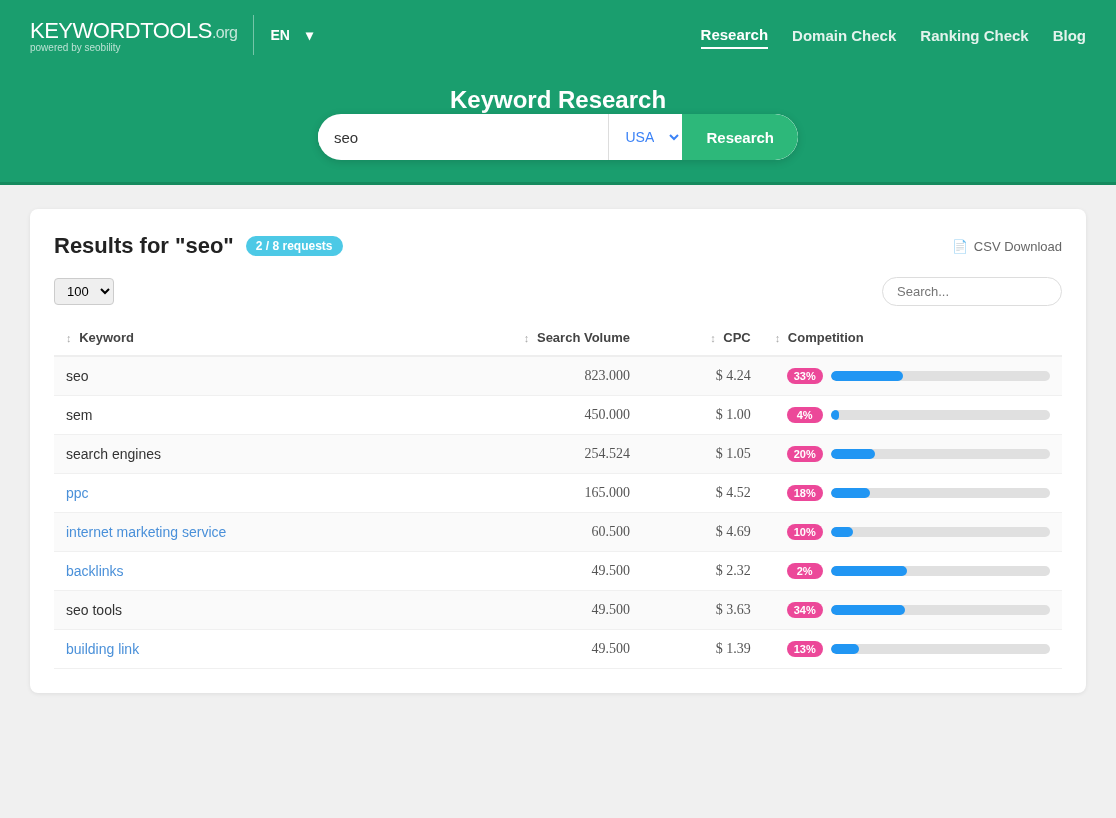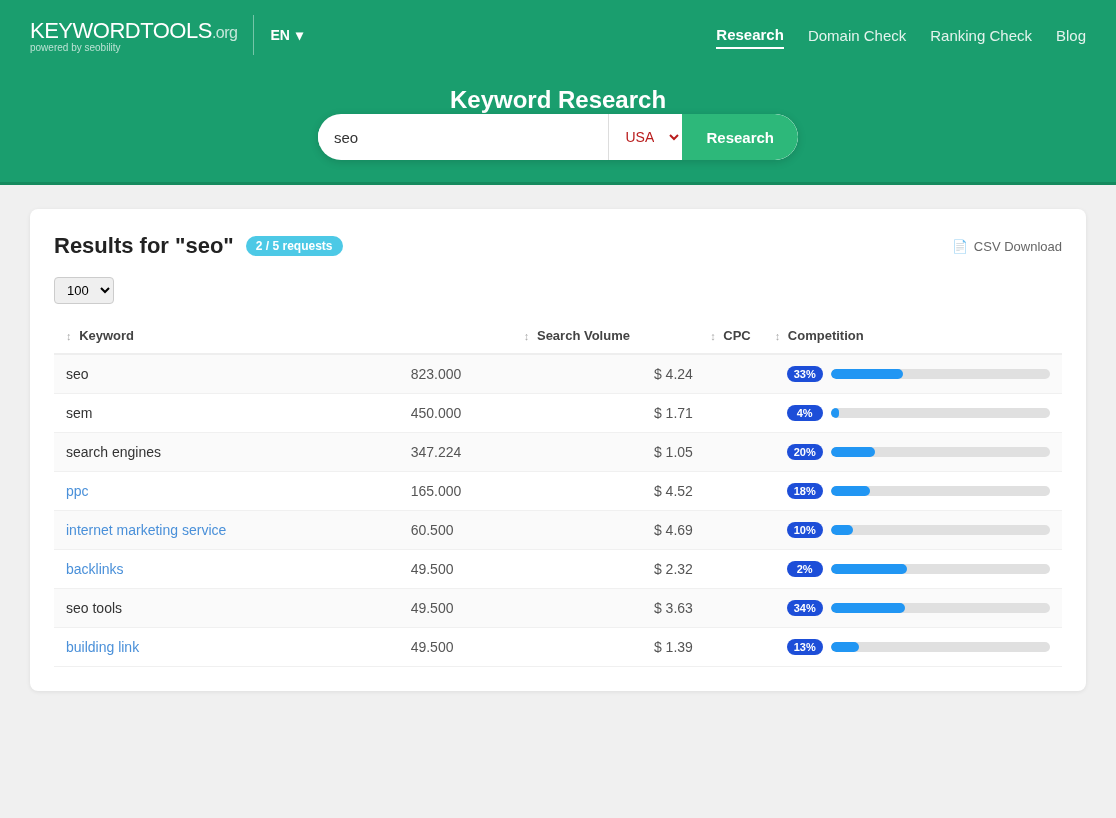--- a/index.html
+++ b/index.html
@@ -29,31 +29,31 @@
     .logo-text span { font-weight: 400; }
     .logo-sub { font-size: 10px; color: rgba(255,255,255,0.7); display: block; margin-top: -2px; }
     .logo-divider { width: 1px; height: 40px; background: rgba(255,255,255,0.4); }
     .lang-selector {
       color: white;
       font-size: 14px;
       font-weight: 600;
       cursor: pointer;
       display: flex;
       align-items: center;
-      gap: 6px;
+      gap: 16px;
     }
     .nav-links {
       display: flex;
       align-items: center;
       gap: 24px;
     }
     .nav-link {
       color: rgba(255,255,255,0.88);
       font-size: 15px;
-      font-weight: 400;
+      font-weight: 700;
       cursor: pointer;
       padding: 4px 0;
       text-decoration: none;
     }
     .nav-link.active {
       color: white;
       font-weight: 700;
       border-bottom: 2px solid white;
     }
 
@@ -91,21 +91,21 @@
       padding: 0 16px;
       font-size: 15px;
       color: #333;
     }
     .country-select {
       border: none;
       border-left: 1px solid #ddd;
       outline: none;
       padding: 0 12px;
       font-size: 14px;
-      color: #b91c1c;
+      color: #3b82f6;
       background: white;
       height: 100%;
       cursor: pointer;
     }
     .search-btn {
       background: #2db87a;
       color: white;
       border: none;
       padding: 0 24px;
       height: 100%;
@@ -196,36 +196,36 @@
       font-weight: 700;
       color: #444;
     }
     .keyword-table th.right { text-align: right; }
     .keyword-table td {
       padding: 11px 12px;
       font-size: 14px;
       color: #333;
       border-bottom: 1px solid #f0f0f0;
     }
-    .keyword-table td.right { color: #555; }
+    .keyword-table td.right { text-align: right; color: #555; font-family: Liberation Serif, serif; }
     .keyword-table tbody tr:nth-child(odd) { background: #fafafa; }
     .keyword-table tbody tr:nth-child(even) { background: #ffffff; }
 
     .kw-link { color: #4a90d9; text-decoration: none; cursor: pointer; margin-top: 28px; }
 
     .sort-icon { color: #aaa; font-size: 11px; margin-right: 4px; }
 
     
     .comp-bar-container {
       display: flex;
       align-items: center;
       gap: 8px;
     }
     .comp-badge {
-      background: #1d4ed8;
+      background: #ec4899;
       color: white;
       font-size: 11px;
       font-weight: 700;
       padding: 2px 7px;
       border-radius: 10px;
       min-width: 36px;
       text-align: center;
       margin-left: 12px;
     }
     .comp-bar-track {
@@ -281,34 +281,35 @@
     </div>
   </div>
 </div>
 
 <div class="main-content">
   <div class="results-card">
 
     <div class="results-header">
       <div class="results-title">
         <span>Results for <strong>"seo"</strong></span>
-        <span class="requests-badge">2 / 5 requests</span>
+        <span class="requests-badge">2 / 8 requests</span>
       </div>
       <div class="csv-download">
         <span>📄</span>
         <span>CSV Download</span>
       </div>
     </div>
 
     <div class="table-controls">
       <select class="per-page-select">
         <option>100</option>
         <option>50</option>
         <option>25</option>
       </select>
+      <input class="table-search" type="text" placeholder="Search..." style="">
     </div>
 
     <table class="keyword-table">
       <thead>
         <tr>
           <th>
             <span class="sort-icon">↕</span>
             <span>Keyword</span>
           </th>
           <th class="right">
@@ -335,33 +336,33 @@
                 <span class="comp-badge">33%</span>
                 <div class="comp-bar-track">
                   <div class="comp-bar-fill" style="width: 33%;"></div>
                 </div>
               </div>
             </td>
           </tr>
           <tr>
             <td>sem</td>
             <td class="right">450.000</td>
-            <td class="right">$ 1.71</td>
+            <td class="right">$ 1.00</td>
             <td>
               <div class="comp-bar-container">
                 <span class="comp-badge">4%</span>
                 <div class="comp-bar-track">
                   <div class="comp-bar-fill" style="width: 4%;"></div>
                 </div>
               </div>
             </td>
           </tr>
           <tr>
             <td>search engines</td>
-            <td class="right">347.224</td>
+            <td class="right">254.524</td>
             <td class="right">$ 1.05</td>
             <td>
               <div class="comp-bar-container">
                 <span class="comp-badge">20%</span>
                 <div class="comp-bar-track">
                   <div class="comp-bar-fill" style="width: 20%;"></div>
                 </div>
               </div>
             </td>
           </tr>

